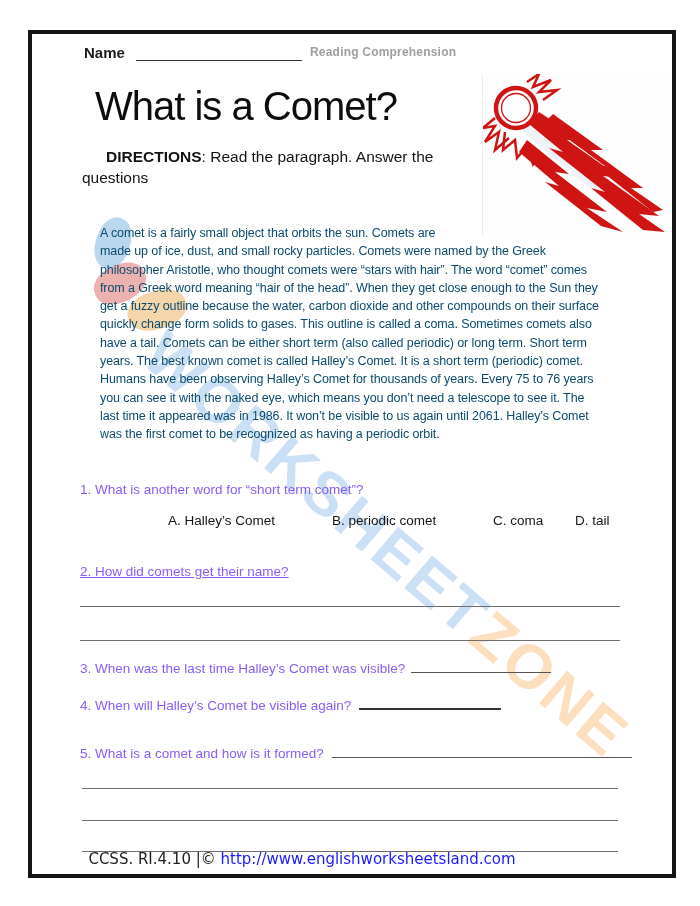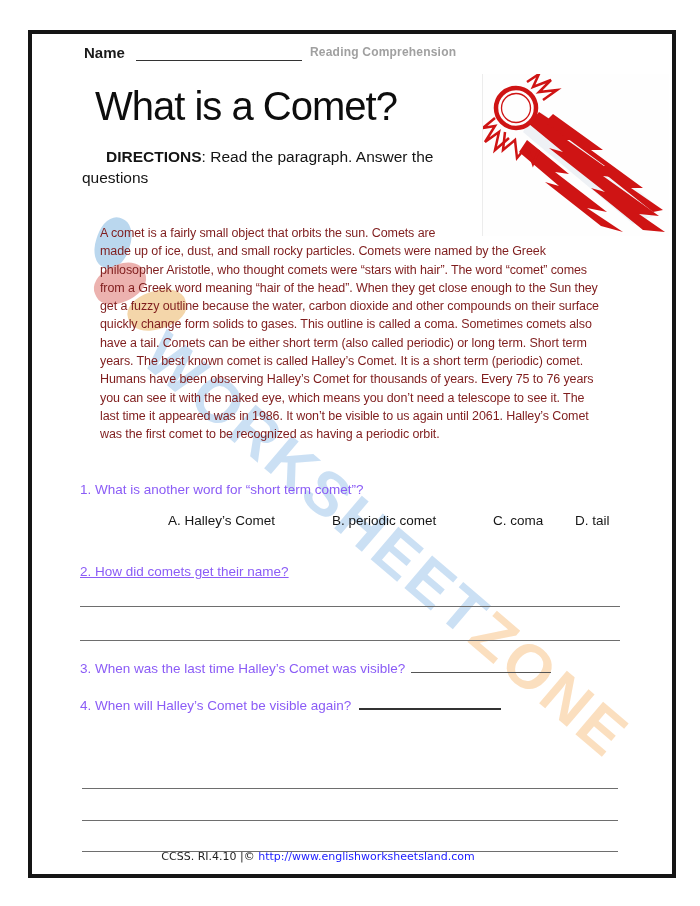--- a/index.html
+++ b/index.html
@@ -24,21 +24,21 @@
   .name-line{left:136px;top:44px;width:166px;height:16px;border-bottom:1.6px solid #333;}
   .header-right{left:310px;top:45px;font-size:12px;font-weight:bold;color:#a0a0a0;letter-spacing:.2px;}
   
   .title{left:95px;top:84px;font-size:40px;font-weight:400;letter-spacing:-1px;color:#0d0d0d;}
   
   .comet-box{left:482px;top:74px;width:186px;height:162px;border-left:1px solid #ececec;background:#fefefe;}
   
   .directions{left:82px;top:146px;font-size:15.5px;line-height:21px;color:#141414;}
   .directions b{font-weight:bold;margin-left:24px;}
   
-  .paragraph{left:100px;top:224px;font-size:12.5px;letter-spacing:-0.1px;color:#7f1d1d;}
+  .paragraph{left:100px;top:224px;font-size:12.5px;letter-spacing:-0.1px;color:#0c4a6e;}
   .paragraph div{height:18.3px;line-height:18.3px;white-space:nowrap;}
   
   .q{font-size:13.5px;color:#8b5cf6;white-space:nowrap;}
   .q1{left:80px;top:482px;}
   .opt{top:513px;font-size:13.5px;color:#161616;margin-left:45px;}
   .opt.a{left:123px;} .opt.b{left:287px;} .opt.c{left:448px;} .opt.d{left:530px;}
   .q2{left:80px;top:564px;text-decoration:underline;}
   .q3{left:80px;top:660px;}
   .q4{left:80px;top:697px;}
   .q5{left:80px;top:745px;}
@@ -46,22 +46,22 @@
   .rule.l1{left:80px;top:606px;width:540px;}
   .rule.l2{left:80px;top:640px;width:540px;}
   .rule.b1{left:82px;top:788px;width:536px;}
   .rule.b2{left:82px;top:820px;width:536px;}
   .rule.b3{left:82px;top:851px;width:536px;}
   .inline-line{display:inline-block;border-bottom:1.5px solid #555;height:12px;}
   .inline-line.w3{width:140px;margin-left:6px;}
   .inline-line.w4{width:142px;margin-left:8px;border-bottom:2.2px solid #333;height:11px;}
   .inline-line.w5{width:300px;margin-left:8px;}
   
-  .footer{left:44px;top:850px;width:548px;text-align:center;
-          font-family:"DejaVu Sans",sans-serif;font-size:11px;color:#1f1f1f;}
+  .footer{left:28px;top:850px;width:548px;text-align:center;
+          font-family:"DejaVu Sans",sans-serif;font-size:15px;color:#1f1f1f;}
   .footer a{color:#1a1aff;text-decoration:none;}
 </style>
 </head>
 <body>
 
 <div class="canvas">
 
   <div class="wm-layer">
     <div class="wm-blob blue"></div>
     <div class="wm-blob red"></div>
@@ -123,20 +123,21 @@
   <span class="abs opt d">D. tail</span>
 
   <div class="abs q q2">2. How did comets get their name?</div>
   <div class="abs rule l1"></div>
   <div class="abs rule l2"></div>
 
   <div class="abs q q3"><span>3. When was the last time Halley’s Comet was visible?</span><span class="inline-line w3"></span></div>
 
   <div class="abs q q4"><span>4. When will Halley’s Comet be visible again?</span><span class="inline-line w4"></span></div>
 
+  <div class="abs q q5"><span>5.  What is a comet and how is it formed?</span><span class="inline-line w5"></span></div>
 
   <div class="abs rule b1"></div>
   <div class="abs rule b2"></div>
   <div class="abs rule b3"></div>
 
   <div class="abs footer"><span>CCSS. RI.4.10 |© </span><a href="#" title="http://www.englishworksheetsland.com">http://www.englishworksheetsland.com</a></div>
 
 </div>
 
 </body></html>

